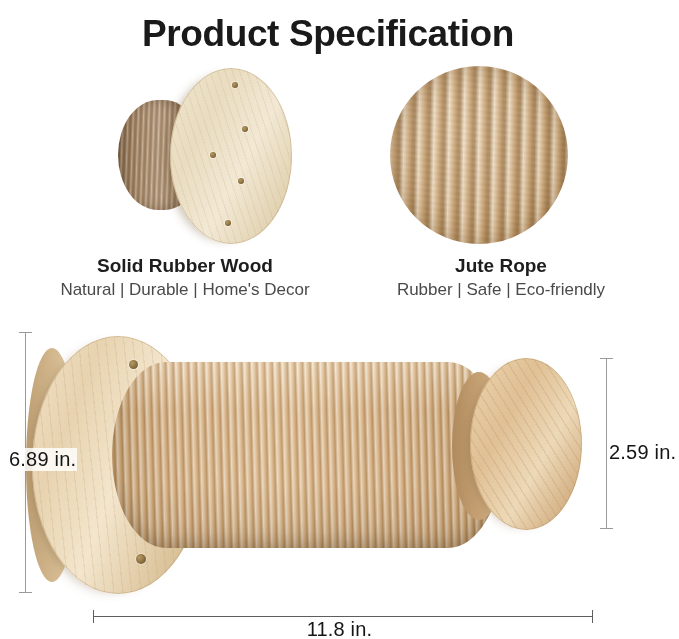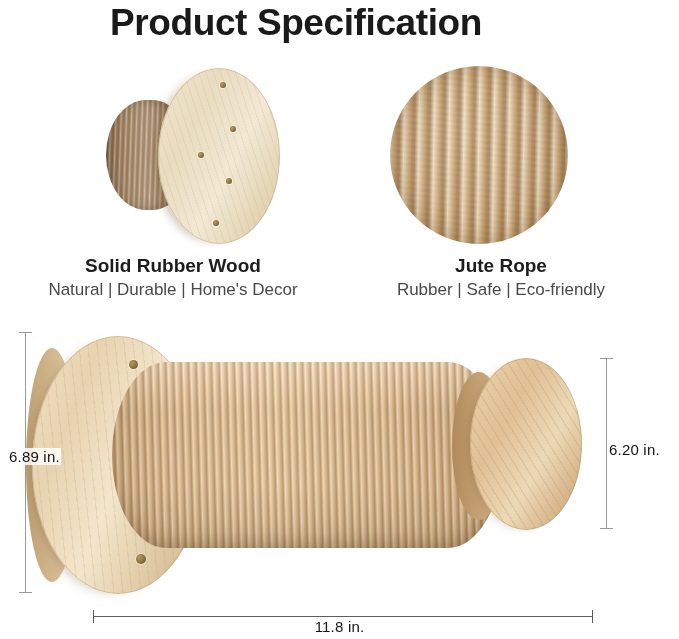--- a/index.html
+++ b/index.html
@@ -13,38 +13,39 @@
     position: relative;
     overflow: hidden;
     font-family: "Liberation Sans", sans-serif;
     -webkit-font-smoothing: antialiased;
   }
 
   
   #page-title {
     position: absolute;
     left: 0;
-    top: 0px;
+    top: 11px;
     width: 592px;
     text-align: center;
     font-size: 37px;
     font-weight: bold;
     color: #1a1a1a;
     letter-spacing: -0.4px;
     line-height: 46px;
+    padding-left: 32px;
   }
 
   
   .feature {
     position: absolute;
     top: 62px;
     width: 330px;
     height: 250px;
   }
-  #feature-wood  { left: 8px;  }
+  #feature-wood  { left: 20px;  }
   #feature-rope  { left: 336px; }
 
   .feature-media {
     position: relative;
     width: 330px;
     height: 195px;
   }
   .feature-caption {
     position: absolute;
     left: 0;
@@ -268,21 +269,21 @@
     background: #5e5e5e;
   }
   .dim-cap-v {
     position: absolute;
     width: 1px;
     height: 13px;
     background: #5e5e5e;
   }
   .dim-label {
     position: absolute;
-    font-size: 15px;
+    font-size: 20px;
     color: #151515;
     white-space: nowrap;
     letter-spacing: 0.2px;
   }
   #dim-height-label {
     left: 8px;
     top: 448px;
     background: rgba(255,255,255,0.82);
     padding: 0 1px;
   }
@@ -352,18 +353,18 @@
 </div>
 
 <div class="dim-line-v" style="left:25px; top:332px; height:260px;"></div>
 <div class="dim-cap-h" style="left:19px; top:332px;"></div>
 <div class="dim-cap-h" style="left:19px; top:592px;"></div>
 <div class="dim-label" id="dim-height-label">6.89 in.</div>
 
 <div class="dim-line-v" style="left:606px; top:358px; height:170px;"></div>
 <div class="dim-cap-h" style="left:600px; top:358px;"></div>
 <div class="dim-cap-h" style="left:600px; top:528px;"></div>
-<div class="dim-label" id="dim-depth-label">6.20 in.</div>
+<div class="dim-label" id="dim-depth-label">2.59 in.</div>
 
 <div class="dim-line-h" style="left:93px; top:616px; width:499px;"></div>
 <div class="dim-cap-v" style="left:93px; top:610px;"></div>
 <div class="dim-cap-v" style="left:592px; top:610px;"></div>
 <div class="dim-label" id="dim-width-label">11.8 in.</div>
 
 </body></html>

